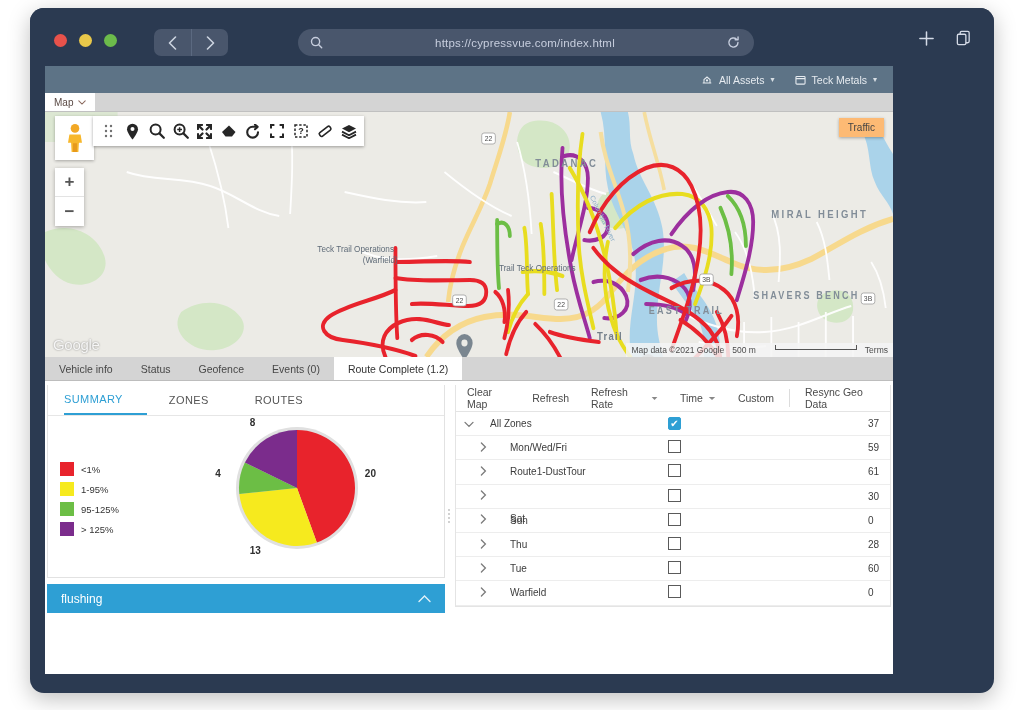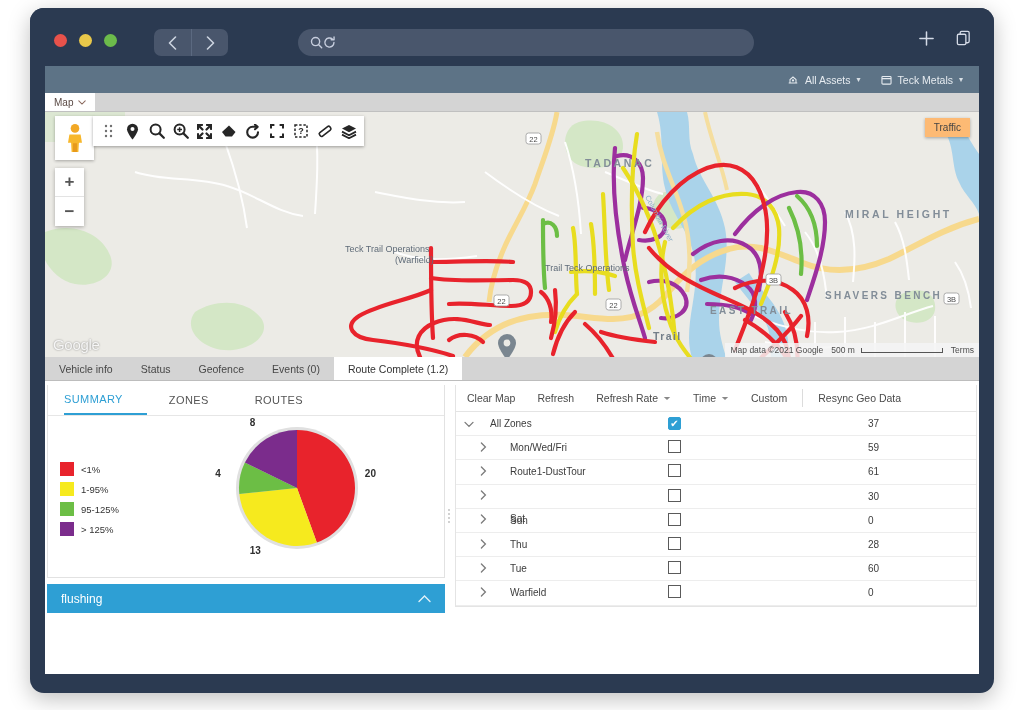--- a/index.html
+++ b/index.html
@@ -66,21 +66,21 @@
   .winright {
     position: absolute; right: 22px; top: 22px;
     display: flex; align-items: center; gap: 20px;
     color: #d4dae6;
   }
 
   
   .viewport {
     position: absolute;
     left: 15px; top: 58px;
-    width: 934px; height: 608px;
+    width: 848px; height: 608px;
     background: #ffffff;
     overflow: hidden;
   }
 
   
   .appbar {
     height: 27px;
     background: #5d7386;
     display: flex; align-items: center; justify-content: flex-end;
     padding-right: 16px;
@@ -159,21 +159,21 @@
     letter-spacing: -.3px;
   }
   .mapattr {
     position: absolute; right: 0; bottom: 0;
     background: rgba(245,245,245,.85);
     font-size: 8.5px; color: #4b4b4b;
     padding: 2px 5px;
     display: flex; align-items: center; gap: 8px;
   }
   .scalebar {
-    display: inline-flex; align-items: center; gap: 6px;
+    display: inline-flex; gap: 19px;
   }
   .scaleline {
     display: inline-block; width: 82px; height: 5px;
     border: 1px solid #555; border-top: none;
   }
 
   
   .tabrow {
     height: 24px;
     background: #d4d4d4;
@@ -319,20 +319,21 @@
       </div>
     </div>
 
     <div class="urlbar">
       <span class="mag">
         <svg width="13" height="13" viewBox="0 0 14 14">
             <circle cx="6" cy="6" r="4.4" fill="none" stroke="#c7cede" stroke-width="1.5"></circle>
             <path d="M9.4 9.4l3.2 3.2" stroke="#c7cede" stroke-width="1.5" stroke-linecap="round"></path>
           </svg>
       </span>
+      <span class="urltext">https://cypressvue.com/index.html</span>
       <span class="reload">
         <svg width="13" height="13" viewBox="0 0 14 14">
             <path d="M11.8 7a4.9 4.9 0 1 1-1.5-3.5" fill="none" stroke="#c7cede" stroke-width="1.5" stroke-linecap="round"></path>
             <path d="M11.9 1v3.1H8.8" fill="none" stroke="#c7cede" stroke-width="1.5" stroke-linecap="round" stroke-linejoin="round"></path>
           </svg>
       </span>
     </div>
 
     <div class="winright">
       <span>

